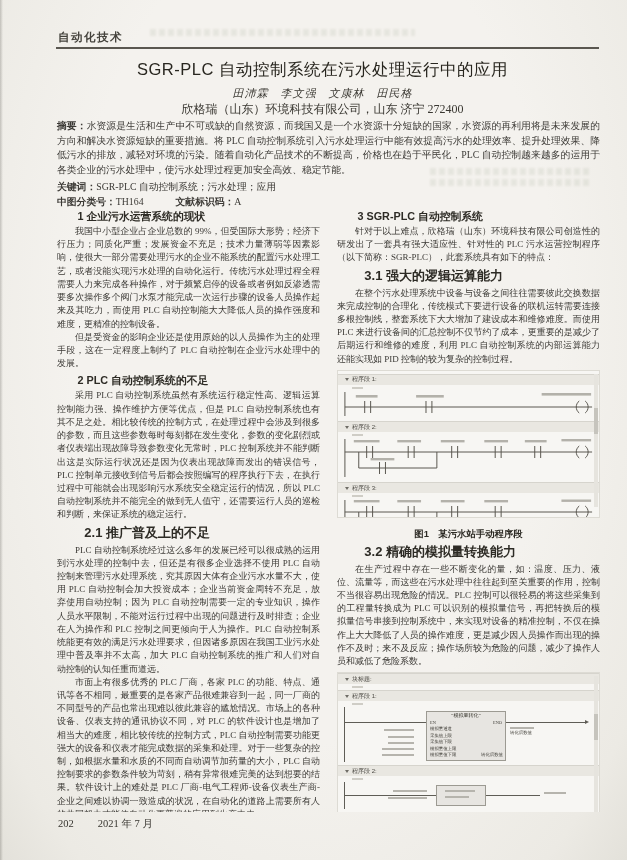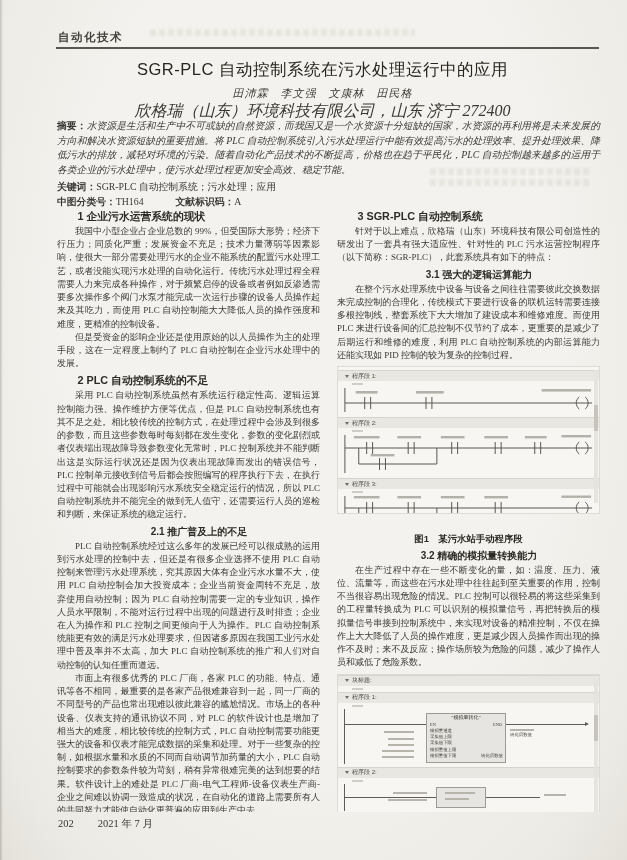--- a/index.html
+++ b/index.html
@@ -7,35 +7,35 @@
   .page{position:relative;width:627px;height:860px;overflow:hidden;
     background:radial-gradient(ellipse at 50% 38%, #f4f2ee 55%, #eceae4 88%, #e3e1da 100%);
     font-family:"Liberation Serif","DejaVu Serif",serif;color:#3b3935;}
   .scan-edge{position:absolute;left:0;top:0;bottom:0;width:3px;background:linear-gradient(90deg,rgba(60,58,52,.25),rgba(60,58,52,0));}
   .bleed{position:absolute;opacity:.55;filter:blur(1.2px);pointer-events:none;}
   .bleed-line{height:7px;margin-bottom:4px;background:repeating-linear-gradient(90deg,rgba(112,126,96,.20) 0 6px,rgba(112,126,96,0) 6px 9px);}
   .journal-header{position:absolute;left:58px;top:30px;font-family:"Liberation Sans","DejaVu Sans",sans-serif;font-weight:bold;font-size:11.5px;letter-spacing:1.5px;color:#44423c;}
   .header-rule{position:absolute;left:56px;right:28px;top:47px;height:1.5px;background:#5a5750;}
   .art-title{position:absolute;left:40px;right:22px;top:59px;text-align:center;font-family:"Liberation Sans","DejaVu Sans",sans-serif;font-weight:normal;font-size:16.5px;letter-spacing:.5px;color:#28261f;}
   .authors{position:absolute;left:40px;right:22px;top:86px;text-align:center;font-size:11px;font-style:italic;letter-spacing:1px;color:#393731;}
-  .affil{position:absolute;left:40px;right:22px;top:101px;text-align:center;font-size:16px;font-style:italic;color:#393731;}
+  .affil{position:absolute;left:40px;right:22px;top:101px;text-align:center;font-size:12px;color:#393731;}
   .front{position:absolute;left:57px;right:27px;top:119px;}
   .abs{font-size:9.8px;line-height:1.5;text-align:justify;margin:0;}
-  .abs .txt{font-style:italic;}
+  .abs .txt{}
   .lbl{font-family:Liberation Sans, sans-serif;font-weight:bold;font-style:normal;}
   .kwline{font-size:9.8px;margin:3px 0 0 0;}
   .clcline{font-size:9.8px;margin:2px 0 0 0;}
   .clc-gap{display:inline-block;width:32px;}
   .columns{position:absolute;left:57px;right:27px;top:206px;height:606px;display:flex;gap:17px;}
   .col{flex:1;min-width:0;font-size:9px;line-height:1.47;text-align:justify;overflow:hidden;}
   .col p{margin:0;text-indent:2em;}
   .h-sec{font-family:"Liberation Sans","DejaVu Sans",sans-serif;font-weight:bold;font-size:10.8px;line-height:1.3;margin:3px 0 2px 0;text-indent:1.9em;text-align:left;color:#2d2b25;}
-  .h-sub{font-family:"Liberation Sans","DejaVu Sans",sans-serif;font-weight:bold;font-size:10px;line-height:1.3;margin:3px 0 2px 0;text-indent:2.1em;text-align:center;color:#2d2b25;}
+  .h-sub{font-family:"Liberation Sans","DejaVu Sans",sans-serif;font-weight:bold;font-size:13px;line-height:1.3;margin:3px 0 2px 0;text-indent:2.1em;text-align:left;color:#2d2b25;}
   .figure{position:relative;margin:4px 0 0 0;background:#f7f6f3;border:1px solid #dddbd4;overflow:hidden;}
-  .fig-cap{text-align:center;font-family:"Liberation Sans","DejaVu Sans",sans-serif;font-weight:bold;font-size:9.4px;margin:18px 0 2px 0;color:#2d2b25;text-indent:0;}
+  .fig-cap{text-align:center;font-family:"Liberation Sans","DejaVu Sans",sans-serif;font-weight:bold;font-size:9.4px;margin:9px 0 2px 0;color:#2d2b25;text-indent:0;}
   .net-hdr{height:10px;background:#e9e7e1;border-top:1px solid #d6d4cd;display:flex;align-items:center;gap:3px;padding-left:7px;
     font-family:"Liberation Sans","DejaVu Sans",sans-serif;font-size:6px;color:#4b4943;}
   .tri{width:0;height:0;border-left:2.5px solid transparent;border-right:2.5px solid transparent;border-top:3.5px solid #6e6c66;}
   .net-cmt{height:6px;position:relative;}
   .net-cmt i{position:absolute;left:14px;top:2px;width:11px;height:2px;background:#cfcdc6;}
   .scrollbar{position:absolute;right:1px;top:3px;bottom:10px;width:4px;background:#e6e4de;}
   .scroll-thumb{position:absolute;left:0;right:0;top:26%;height:26px;background:#c6c4bd;}
   .fbarea{position:relative;}
   .rail{position:absolute;left:6px;top:0;bottom:3px;width:1px;background:#5f5d56;}
   .hline{position:absolute;height:1px;background:#5f5d56;}

